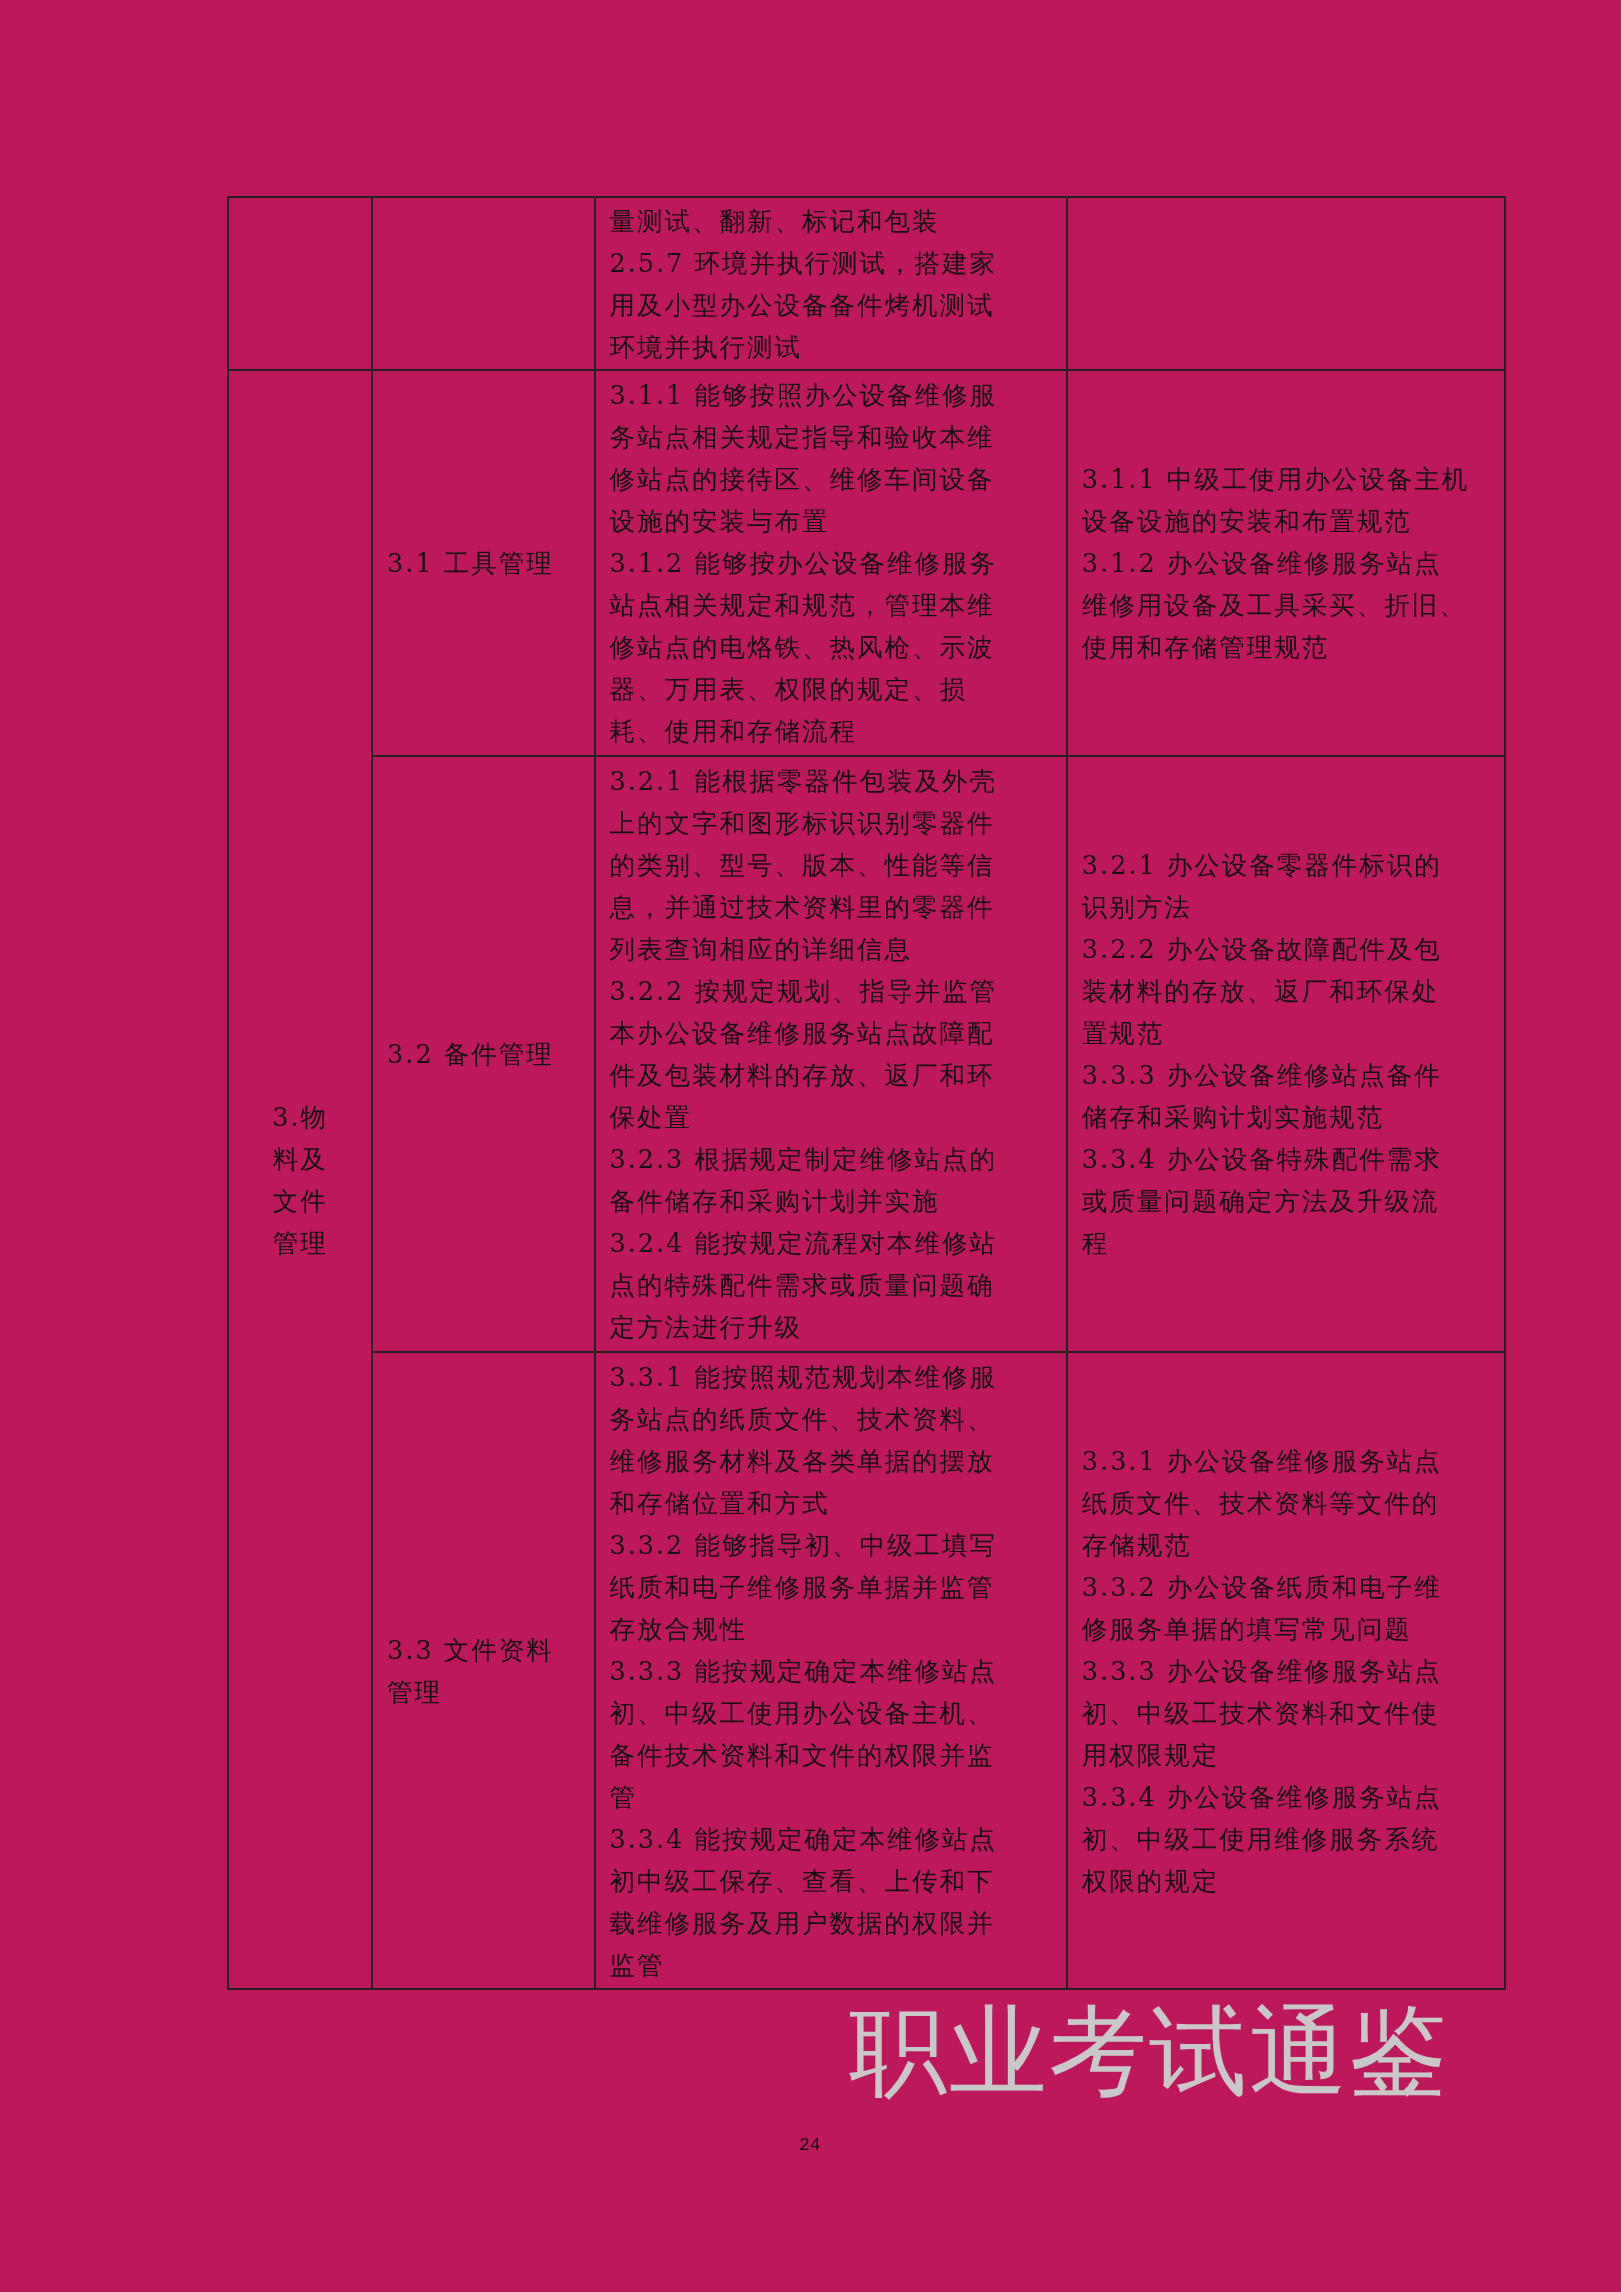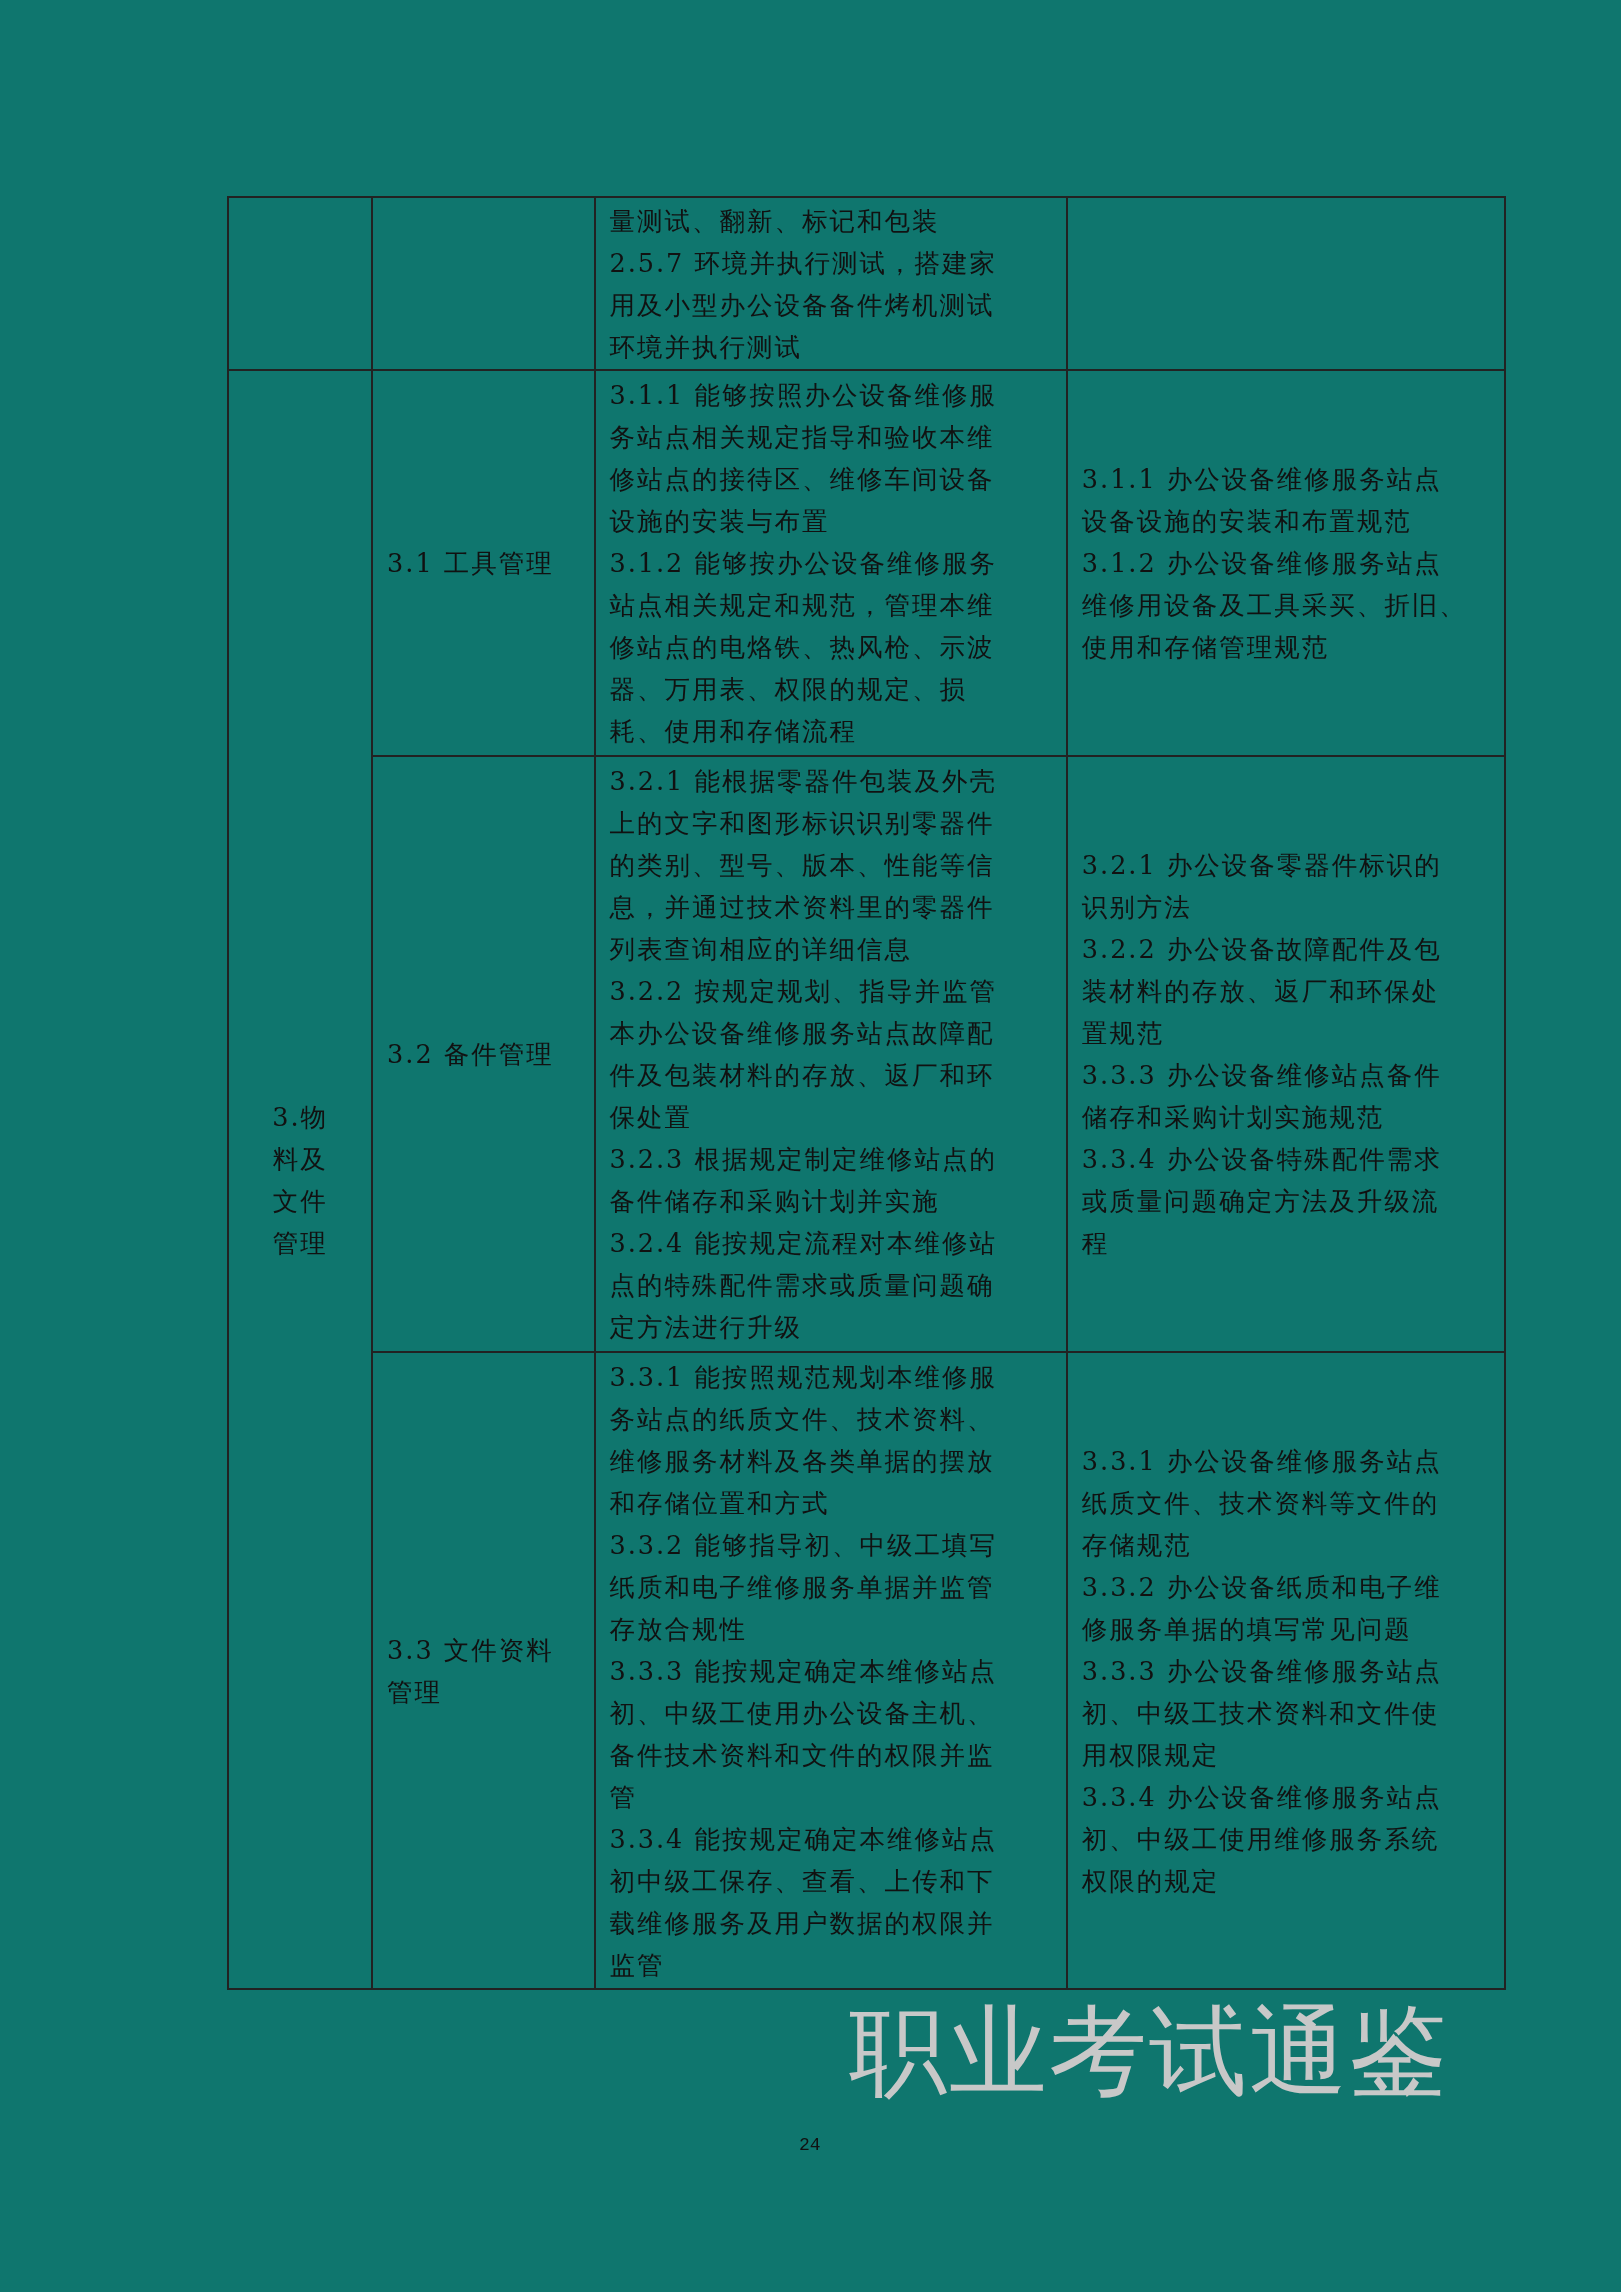--- a/index.html
+++ b/index.html
@@ -1,18 +1,18 @@
 <!DOCTYPE html>
 <html><head>
 <meta charset="utf-8">
 <style>
   html, body { margin: 0; padding: 0; background: #ffffff; }
   body { width: 1621px; height: 2293px; position: relative; overflow: hidden;
          font-family: "DejaVu Serif", "Liberation Serif", serif; color: #111; }
-  .page { position: absolute; left: 0; top: 0; width: 1621px; height: 2293px; background: #0f766e; }
+  .page { position: absolute; left: 0; top: 0; width: 1621px; height: 2293px; background: #be185d; }
   table.spec { position: absolute; left: 227px; top: 196px; width: 1159px;
                border-collapse: collapse; table-layout: fixed; }
   table.spec td { border: 2px solid #222; vertical-align: middle; padding: 0 13.7px;
                   font-size: 25.5px; line-height: 42px; letter-spacing: 2px; }
   td.c1 { width: 115px; text-align: center; padding: 0 13.7px; }
   td.c2 { width: 193px; }
   td.c3 { width: 443px; vertical-align: top; }
   td.c4 { width: 408px; }
   .line { display: block; white-space: nowrap; overflow: visible; }
   .c1 .line { text-align: center; }
@@ -57,21 +57,21 @@
         <span class="line">务站点相关规定指导和验收本维</span>
         <span class="line">修站点的接待区、维修车间设备</span>
         <span class="line">设施的安装与布置</span>
         <span class="line">3.1.2 能够按办公设备维修服务</span>
         <span class="line">站点相关规定和规范，管理本维</span>
         <span class="line">修站点的电烙铁、热风枪、示波</span>
         <span class="line">器、万用表、权限的规定、损</span>
         <span class="line">耗、使用和存储流程</span>
       </td>
       <td class="c4">
-        <span class="line">3.1.1 办公设备维修服务站点</span>
+        <span class="line">3.1.1 中级工使用办公设备主机</span>
         <span class="line">设备设施的安装和布置规范</span>
         <span class="line">3.1.2 办公设备维修服务站点</span>
         <span class="line">维修用设备及工具采买、折旧、</span>
         <span class="line">使用和存储管理规范</span>
       </td>
     </tr>
 
     <tr style="height:596px">
       <td class="c2">
         <span class="line">3.2 备件管理</span>

